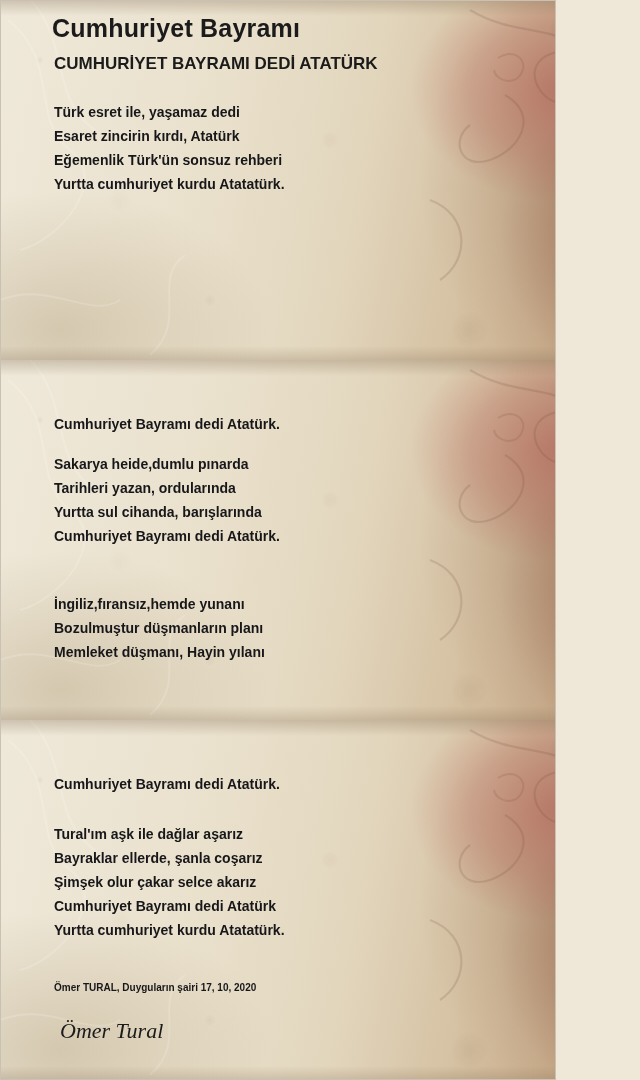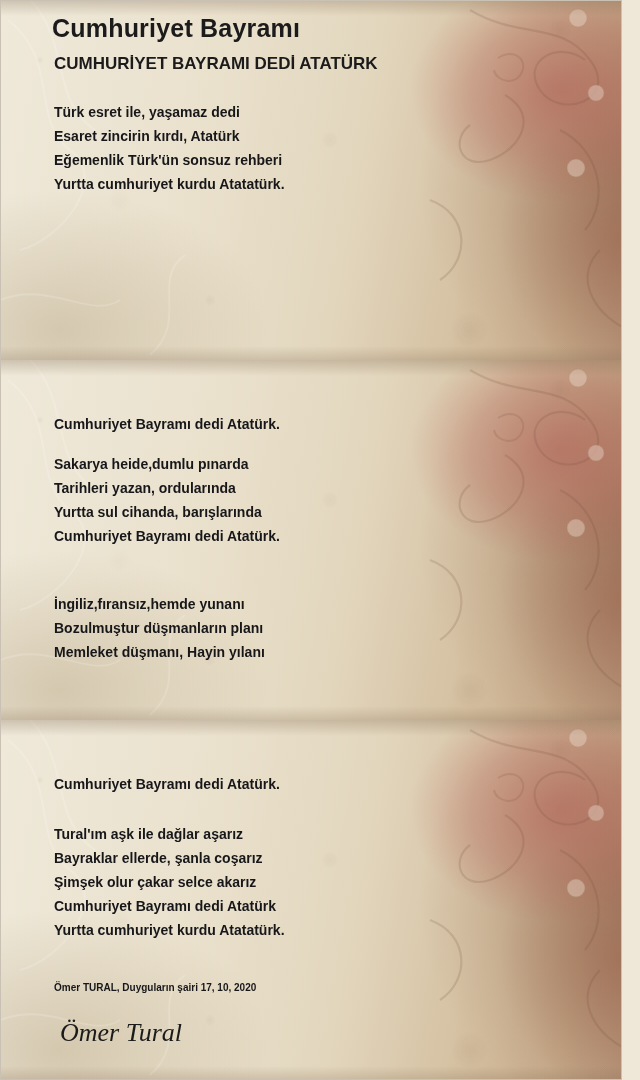--- a/index.html
+++ b/index.html
@@ -6,21 +6,21 @@
 
   html, body {
     width: 640px;
     height: 1080px;
     background: #efe7d8;
     font-family: "Liberation Sans", sans-serif;
   }
 
   #page {
     position: relative;
-    width: 622px;
+    width: 556px;
     height: 1080px;
     overflow: hidden;
   }
 
   
   .panel {
     position: absolute;
     left: 0;
     width: 640px;
     height: 360px;
@@ -115,21 +115,21 @@
     font-size: 10px;
     font-weight: bold;
     color: #17171a;
   }
 
   .signature {
     position: absolute;
     left: 60px;
     font-family: "Liberation Serif", serif;
     font-style: italic;
-    font-size: 26px;
+    font-size: 22px;
     color: #1b1b1b;
   }
 
   
   .page-border {
     position: absolute;
     inset: 0;
     border: 1px solid #c9c2b4;
     pointer-events: none;
     z-index: 10;

